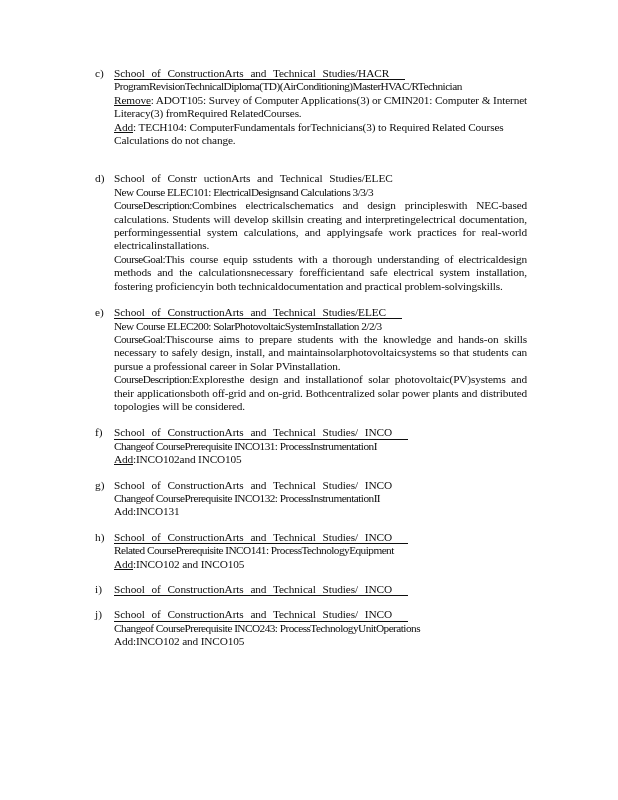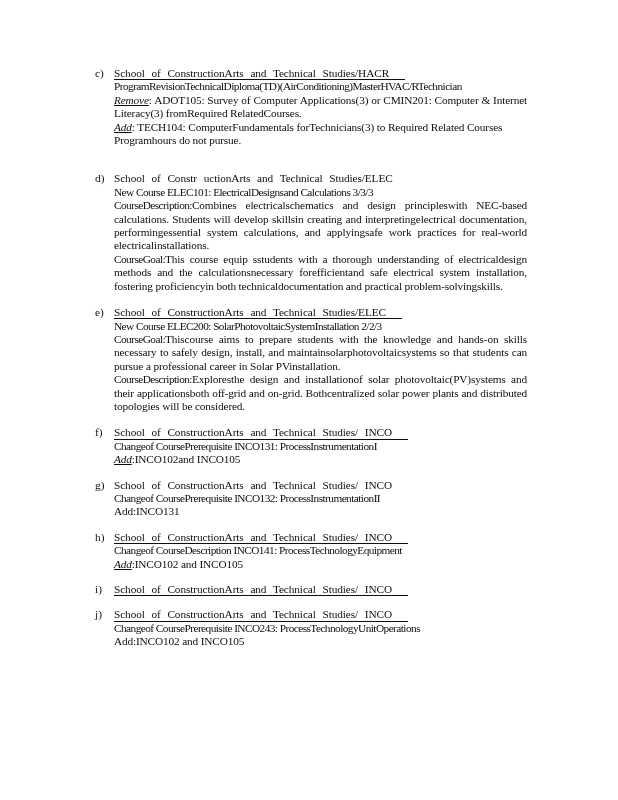--- a/index.html
+++ b/index.html
@@ -58,37 +58,36 @@
   .para {
     text-align: justify;
     letter-spacing: -0.15px;
   }
   .seg-b {
     font-weight: normal;
     letter-spacing: -0.55px;
   }
   .seg-u {
     text-decoration: underline;
-    font-style: italic;
   }
   .seg-p {}
 </style>
 </head>
 <body>
 
 <div class="page">
   <div class="doc-list">
       <div class="item">
         <div class="letter">c)</div>
         <div class="content">
           <div class="heading"><span class="hspan hu">School of ConstructionArts and Technical Studies/HACR</span></div>
           <div class="para"><span class="seg-b">ProgramRevisionTechnicalDiploma(TD)(AirConditioning)MasterHVAC/RTechnician</span></div>
           <div class="para"><span class="seg-u">Remove</span><span class="seg-p">: ADOT105: Survey of Computer Applications(3) or CMIN201: Computer &amp; Internet Literacy(3) fromRequired RelatedCourses.</span></div>
           <div class="para"><span class="seg-u">Add</span><span class="seg-p">: TECH104: ComputerFundamentals forTechnicians(3) to Required Related Courses</span></div>
-          <div class="para"><span class="seg-p">Programhours do not pursue.</span></div>
+          <div class="para"><span class="seg-p">Calculations do not change.</span></div>
         </div>
       </div>
       <div class="item">
         <div class="letter">d)</div>
         <div class="content">
           <div class="heading"><span class="hspan">School of Constr uctionArts and Technical Studies/ELEC</span></div>
           <div class="para"><span class="seg-b">New Course ELEC101: ElectricalDesignsand Calculations 3/3/3</span></div>
           <div class="para"><span class="seg-b">CourseDescription:</span><span class="seg-p">Combines electricalschematics and design principleswith NEC-based calculations. Students will develop skillsin creating and interpretingelectrical documentation, performingessential system calculations, and applyingsafe work practices for real-world electricalinstallations.</span></div>
           <div class="para"><span class="seg-b">CourseGoal:</span><span class="seg-p">This course equip sstudents with a thorough understanding of electricaldesign methods and the calculationsnecessary forefficientand safe electrical system installation, fostering proficiencyin both technicaldocumentation and practical problem-solvingskills.</span></div>
         </div>
@@ -115,21 +114,21 @@
         <div class="content">
           <div class="heading"><span class="hspan">School of ConstructionArts and Technical Studies/ INCO</span></div>
           <div class="para"><span class="seg-b">Changeof CoursePrerequisite INCO132: ProcessInstrumentationII</span></div>
           <div class="para"><span class="seg-p">Add:INCO131</span></div>
         </div>
       </div>
       <div class="item">
         <div class="letter">h)</div>
         <div class="content">
           <div class="heading"><span class="hspan hu">School of ConstructionArts and Technical Studies/ INCO</span></div>
-          <div class="para"><span class="seg-b">Changeof CourseDescription INCO141: ProcessTechnologyEquipment</span></div>
+          <div class="para"><span class="seg-b">Related CoursePrerequisite INCO141: ProcessTechnologyEquipment</span></div>
           <div class="para"><span class="seg-u">Add</span><span class="seg-p">:INCO102 and INCO105</span></div>
         </div>
       </div>
       <div class="item">
         <div class="letter">i)</div>
         <div class="content">
           <div class="heading"><span class="hspan hu">School of ConstructionArts and Technical Studies/ INCO</span></div>
         </div>
       </div>
       <div class="item">

